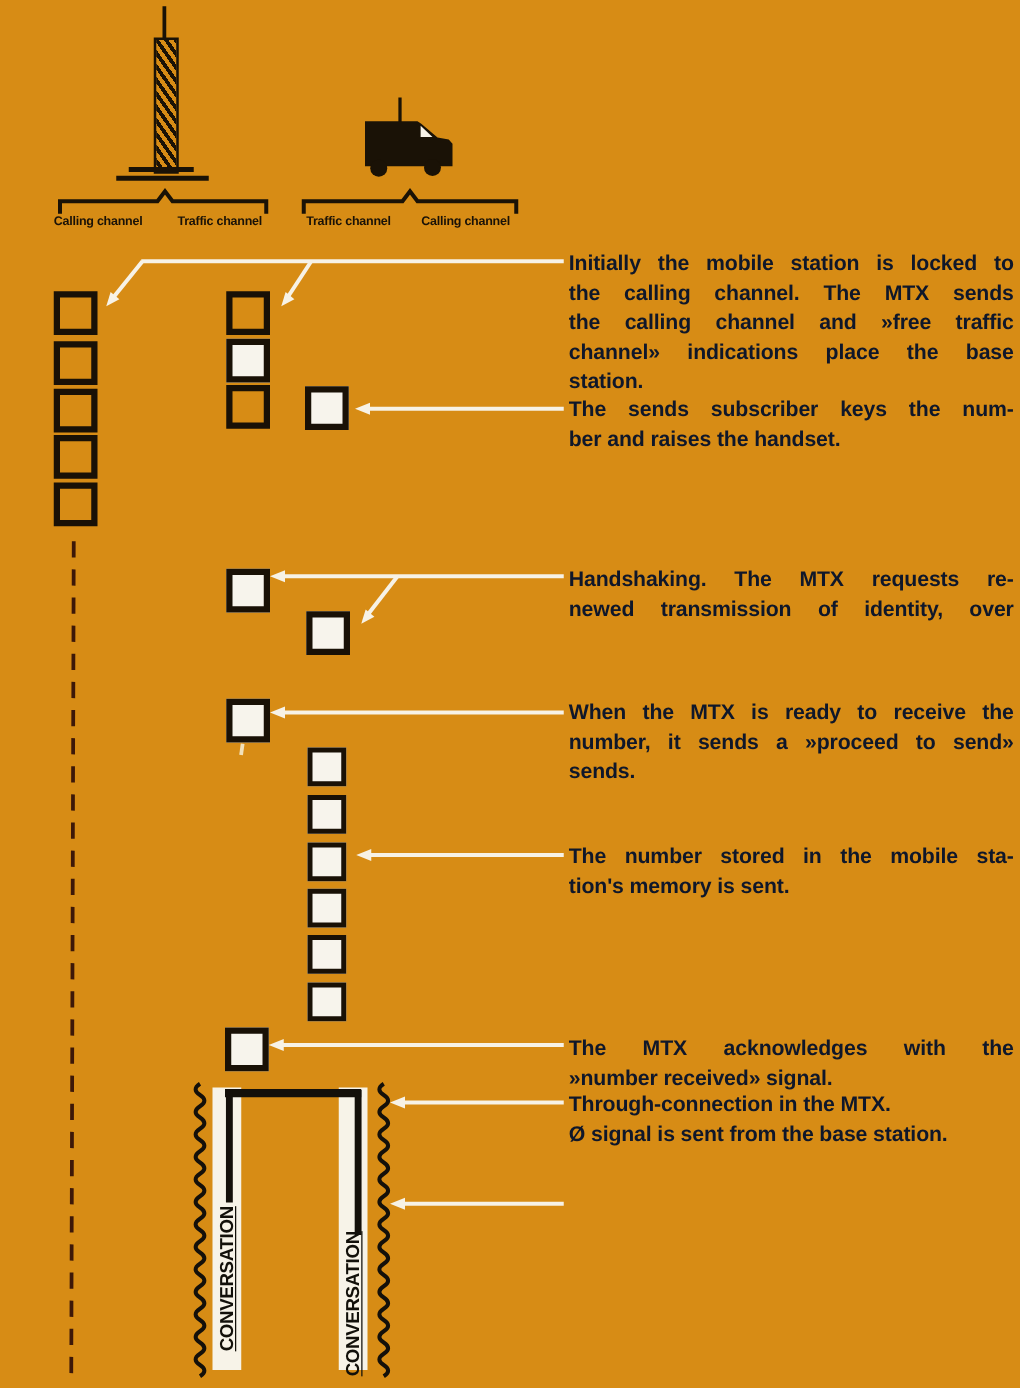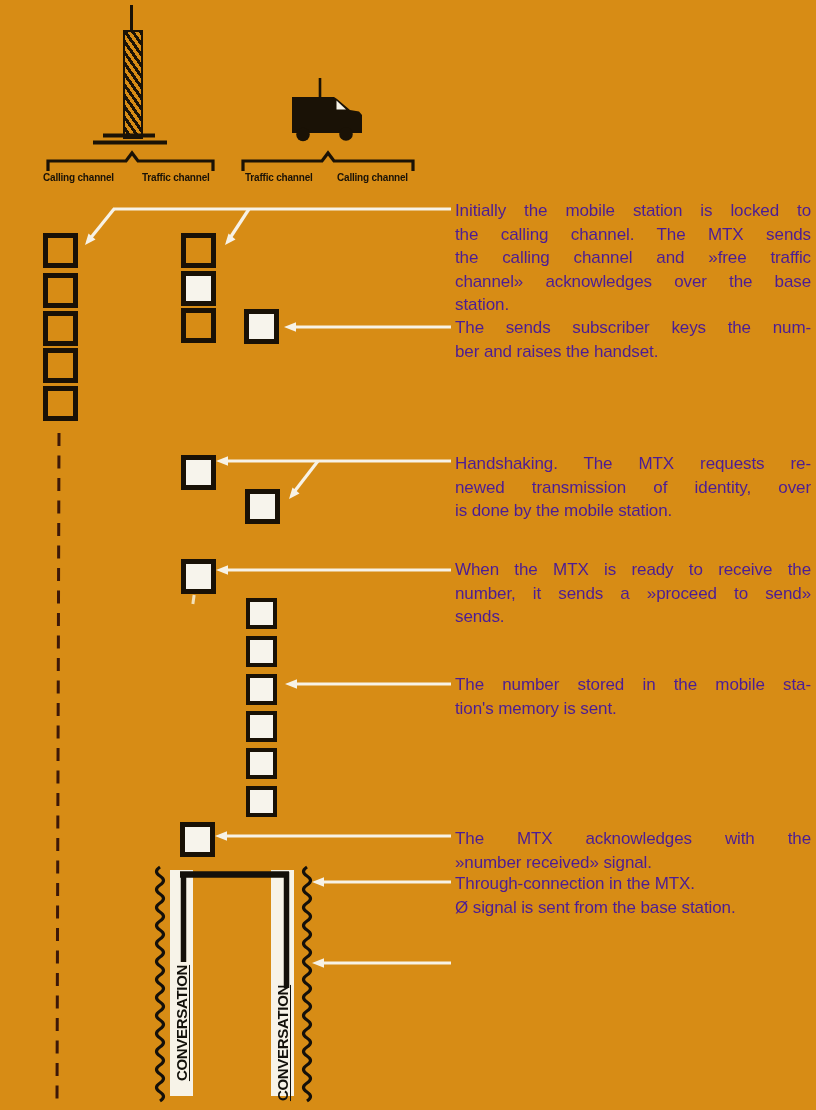--- a/index.html
+++ b/index.html
@@ -12,22 +12,22 @@
         background:repeating-linear-gradient(55deg,rgba(0,0,0,0) 0 3.2px,#1a1206 3.2px 6.2px);}
   
   .chlabel{position:absolute;font-size:10px;font-weight:700;letter-spacing:-0.2px;white-space:nowrap;}
   
   #squares{position:absolute;left:0;top:0;width:100%;height:100%;}
   .square{position:absolute;width:25px;height:25px;border:5px solid #191106;box-sizing:content-box;}
   .sq-open{background:transparent;}
   .sq-white{background:#f7f4ec;}
   .sq-small{width:23px;height:23px;border-width:4.5px;}
   
-  .annotation{position:absolute;left:455px;width:356px;font-size:17px;font-weight:400;
-              line-height:23.5px;letter-spacing:-0.1px;color:#4c1d95;}
+  .annotation{position:absolute;left:455px;width:356px;font-size:17px;font-weight:700;
+              line-height:23.5px;letter-spacing:-0.1px;color:#0f172a;}
   .tl{text-align:justify;text-align-last:justify;}
   .tl-last{text-align-last:left;}
   
   .convbar{position:absolute;top:870px;width:23px;height:226px;background:#f7f3e8;}
   .conv-label{position:absolute;width:140px;height:18px;transform:rotate(-90deg);
               font-size:15px;font-weight:700;letter-spacing:-0.3px;text-align:center;
               text-decoration:underline;text-underline-offset:2px;white-space:nowrap;color:#12100a;}
   .tickmark{position:absolute;left:192px;top:595px;width:3px;height:9px;
             background:rgba(247,240,215,0.85);transform:rotate(8deg);}
 </style>
@@ -121,35 +121,34 @@
   <div class="chlabel" style="left:43px;top:172px;">Calling channel</div>
   <div class="chlabel" style="left:142px;top:172px;">Traffic channel</div>
   <div class="chlabel" style="left:245px;top:172px;">Traffic channel</div>
   <div class="chlabel" style="left:337px;top:172px;">Calling channel</div>
 
   <div class="annotation" style="top:199px;">
     <div class="para">
         <div class="tl">Initially the mobile station is locked to</div>
         <div class="tl">the calling channel. The MTX sends</div>
         <div class="tl">the calling channel and »free traffic</div>
-        <div class="tl">channel» acknowledges over the base</div>
+        <div class="tl">channel» indications place the base</div>
         <div class="tl tl-last">station.</div>
       </div>
   </div>
   <div class="annotation" style="top:316px;">
     <div class="para">
         <div class="tl">The sends subscriber keys the num-</div>
         <div class="tl tl-last">ber and raises the handset.</div>
       </div>
   </div>
   <div class="annotation" style="top:452px;">
     <div class="para">
         <div class="tl">Handshaking. The MTX requests re-</div>
         <div class="tl">newed transmission of identity, over</div>
-        <div class="tl tl-last">is done by the mobile station.</div>
       </div>
   </div>
   <div class="annotation" style="top:558px;">
     <div class="para">
         <div class="tl">When the MTX is ready to receive the</div>
         <div class="tl">number, it sends a »proceed to send»</div>
         <div class="tl tl-last">sends.</div>
       </div>
   </div>
   <div class="annotation" style="top:673px;">

